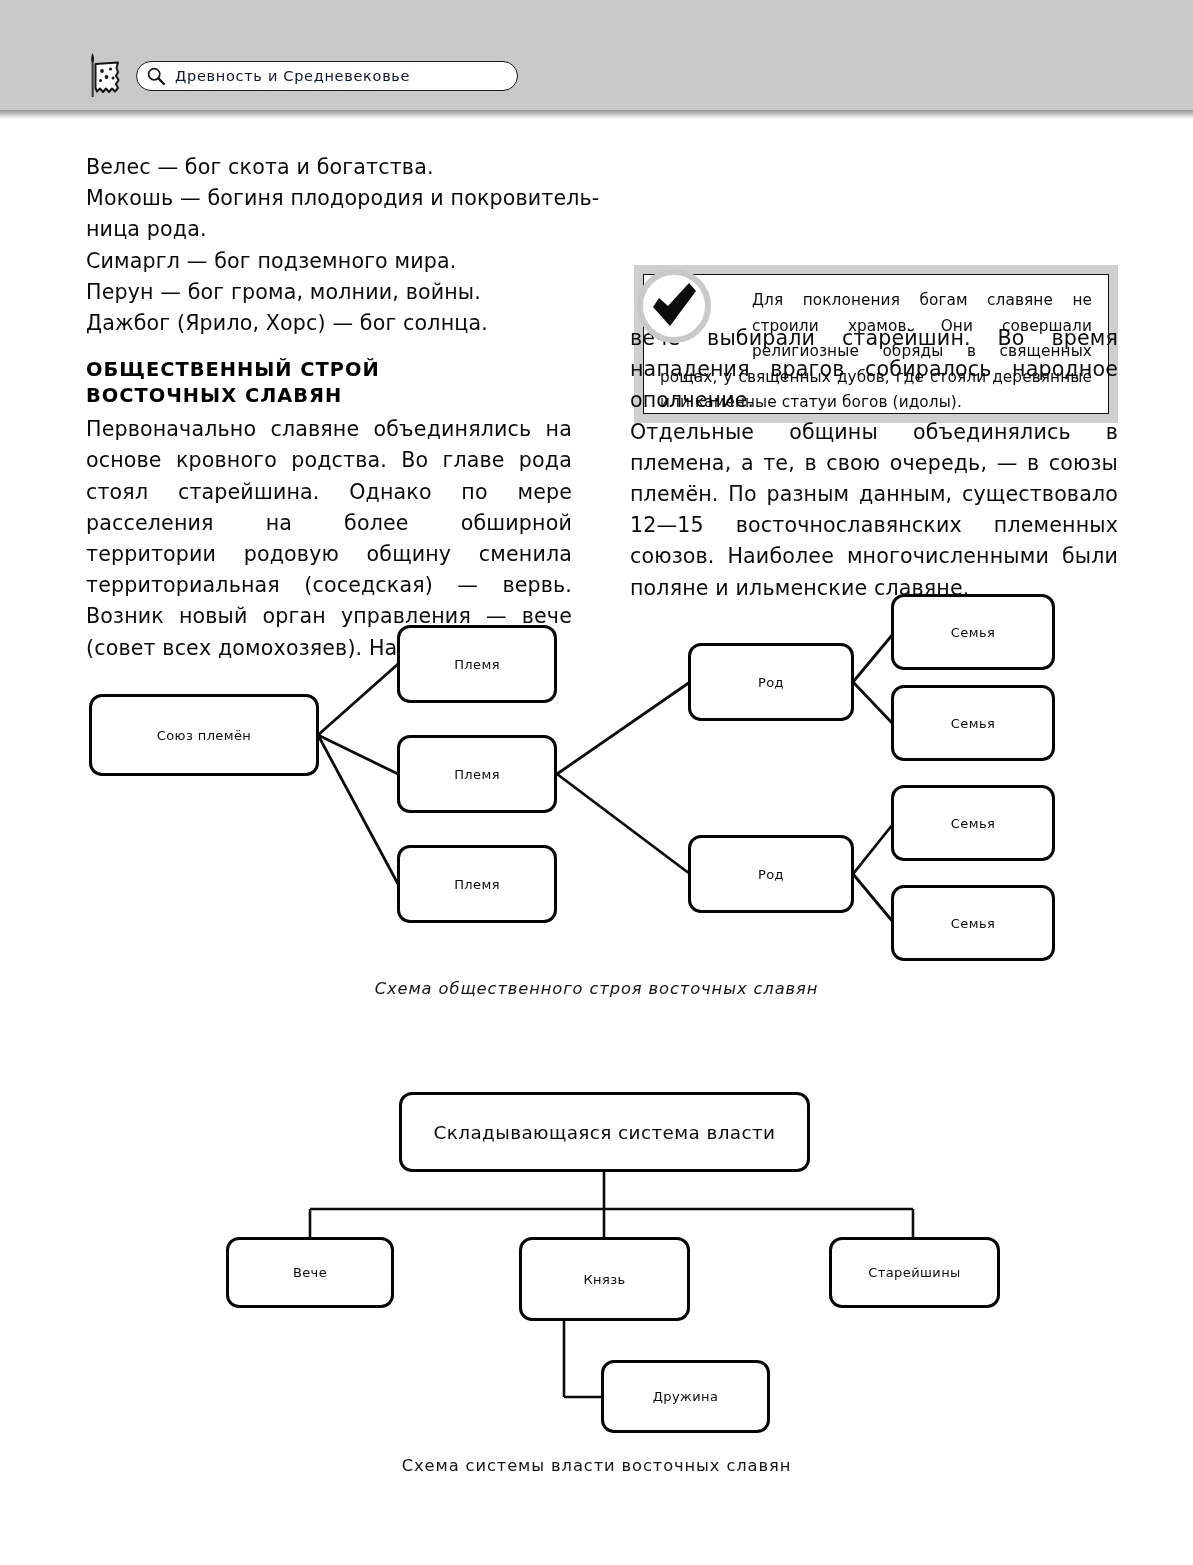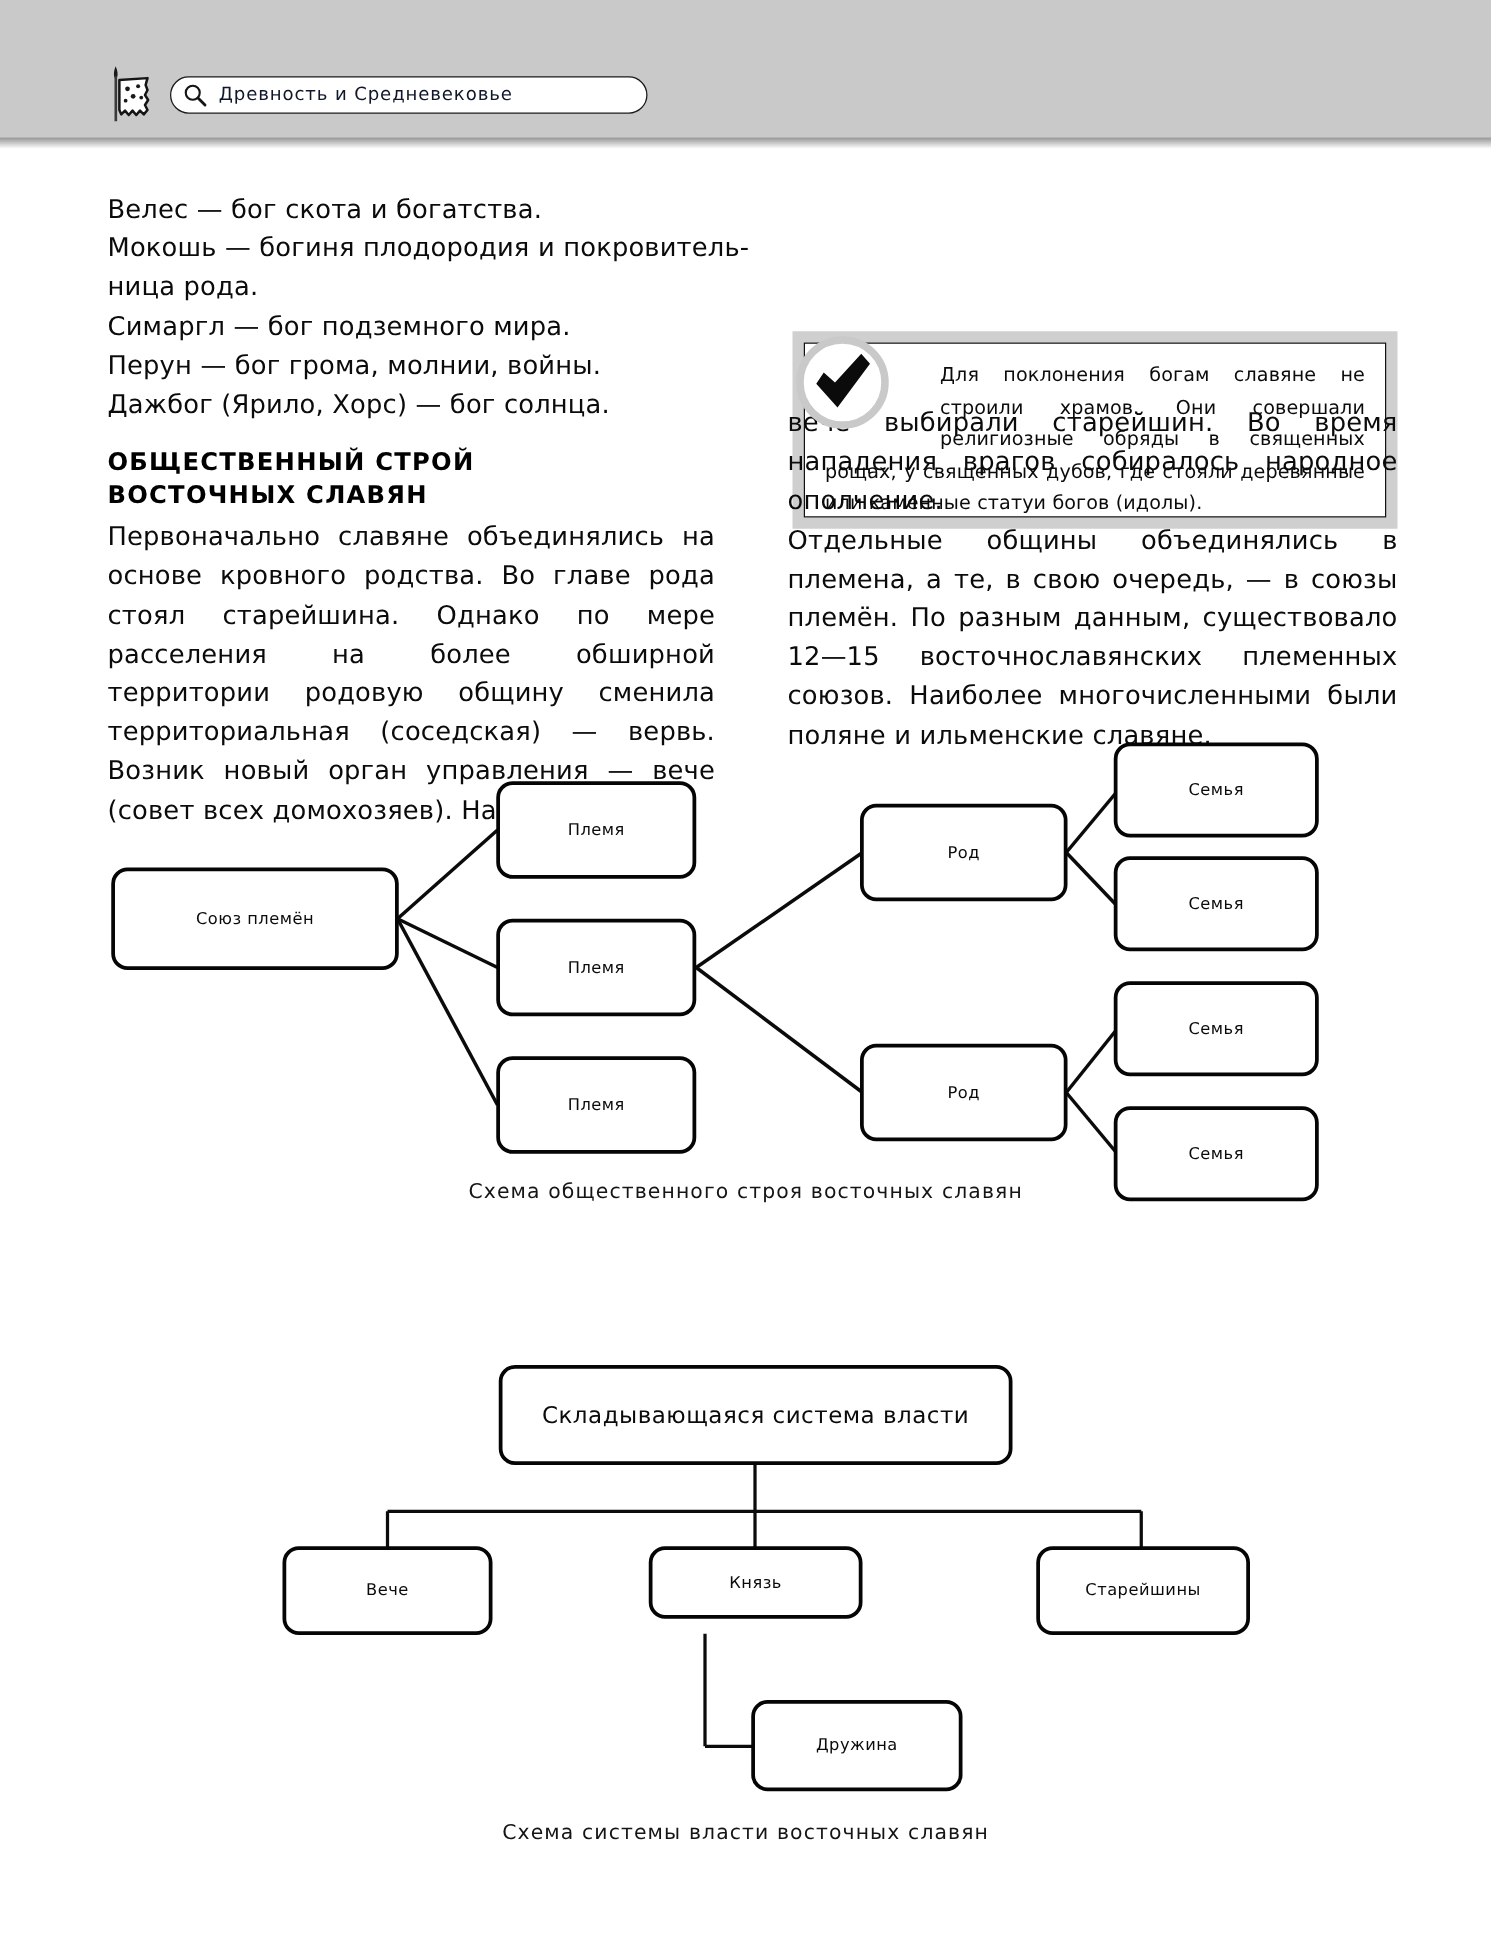--- a/index.html
+++ b/index.html
@@ -254,21 +254,21 @@
       <span>Семья</span>
     </div>
     <div class="node" style="left:891px; top:666px; width:164px; height:76px;">
       <span>Семья</span>
     </div>
     <div class="node" style="left:891px; top:766px; width:164px; height:76px;">
       <span>Семья</span>
     </div>
   </div>
 
-  <div class="caption" style="left:0; top:824px;">Схема  общественного  строя  восточных  славян</div>
+  <div class="caption" style="left:0; top:860px;font-style:italic;">Схема  общественного  строя  восточных  славян</div>
 
   <div class="diagram" style="left:0; top:0; width:1193px; height:360px;">
     <svg class="edges" width="1193" height="1350">
       <g stroke="#0b0b0b" stroke-width="2.6" fill="none">
 
         <line x1="604" y1="1053" x2="604" y2="1132"></line>
 
         <line x1="310" y1="1090" x2="913" y2="1090"></line>
 
         <line x1="310" y1="1090" x2="310" y2="1132"></line>
@@ -280,21 +280,21 @@
       </g>
     </svg>
 
     <div class="node small-text" style="left:399px; top:973px; width:411px; height:80px;justify-content:center;">
       <span>Складывающаяся  система  власти</span>
     </div>
 
     <div class="node" style="left:226px; top:1118px; width:168px; height:71px;">
       <span>Вече</span>
     </div>
-    <div class="node" style="left:519px; top:1118px; width:171px; height:58px;">
+    <div class="node" style="left:519px; top:1118px; width:171px; height:84px;">
       <span>Князь</span>
     </div>
     <div class="node" style="left:829px; top:1118px; width:171px; height:71px;">
       <span>Старейшины</span>
     </div>
     <div class="node" style="left:601px; top:1241px; width:169px; height:73px;">
       <span>Дружина</span>
     </div>
   </div>
 

